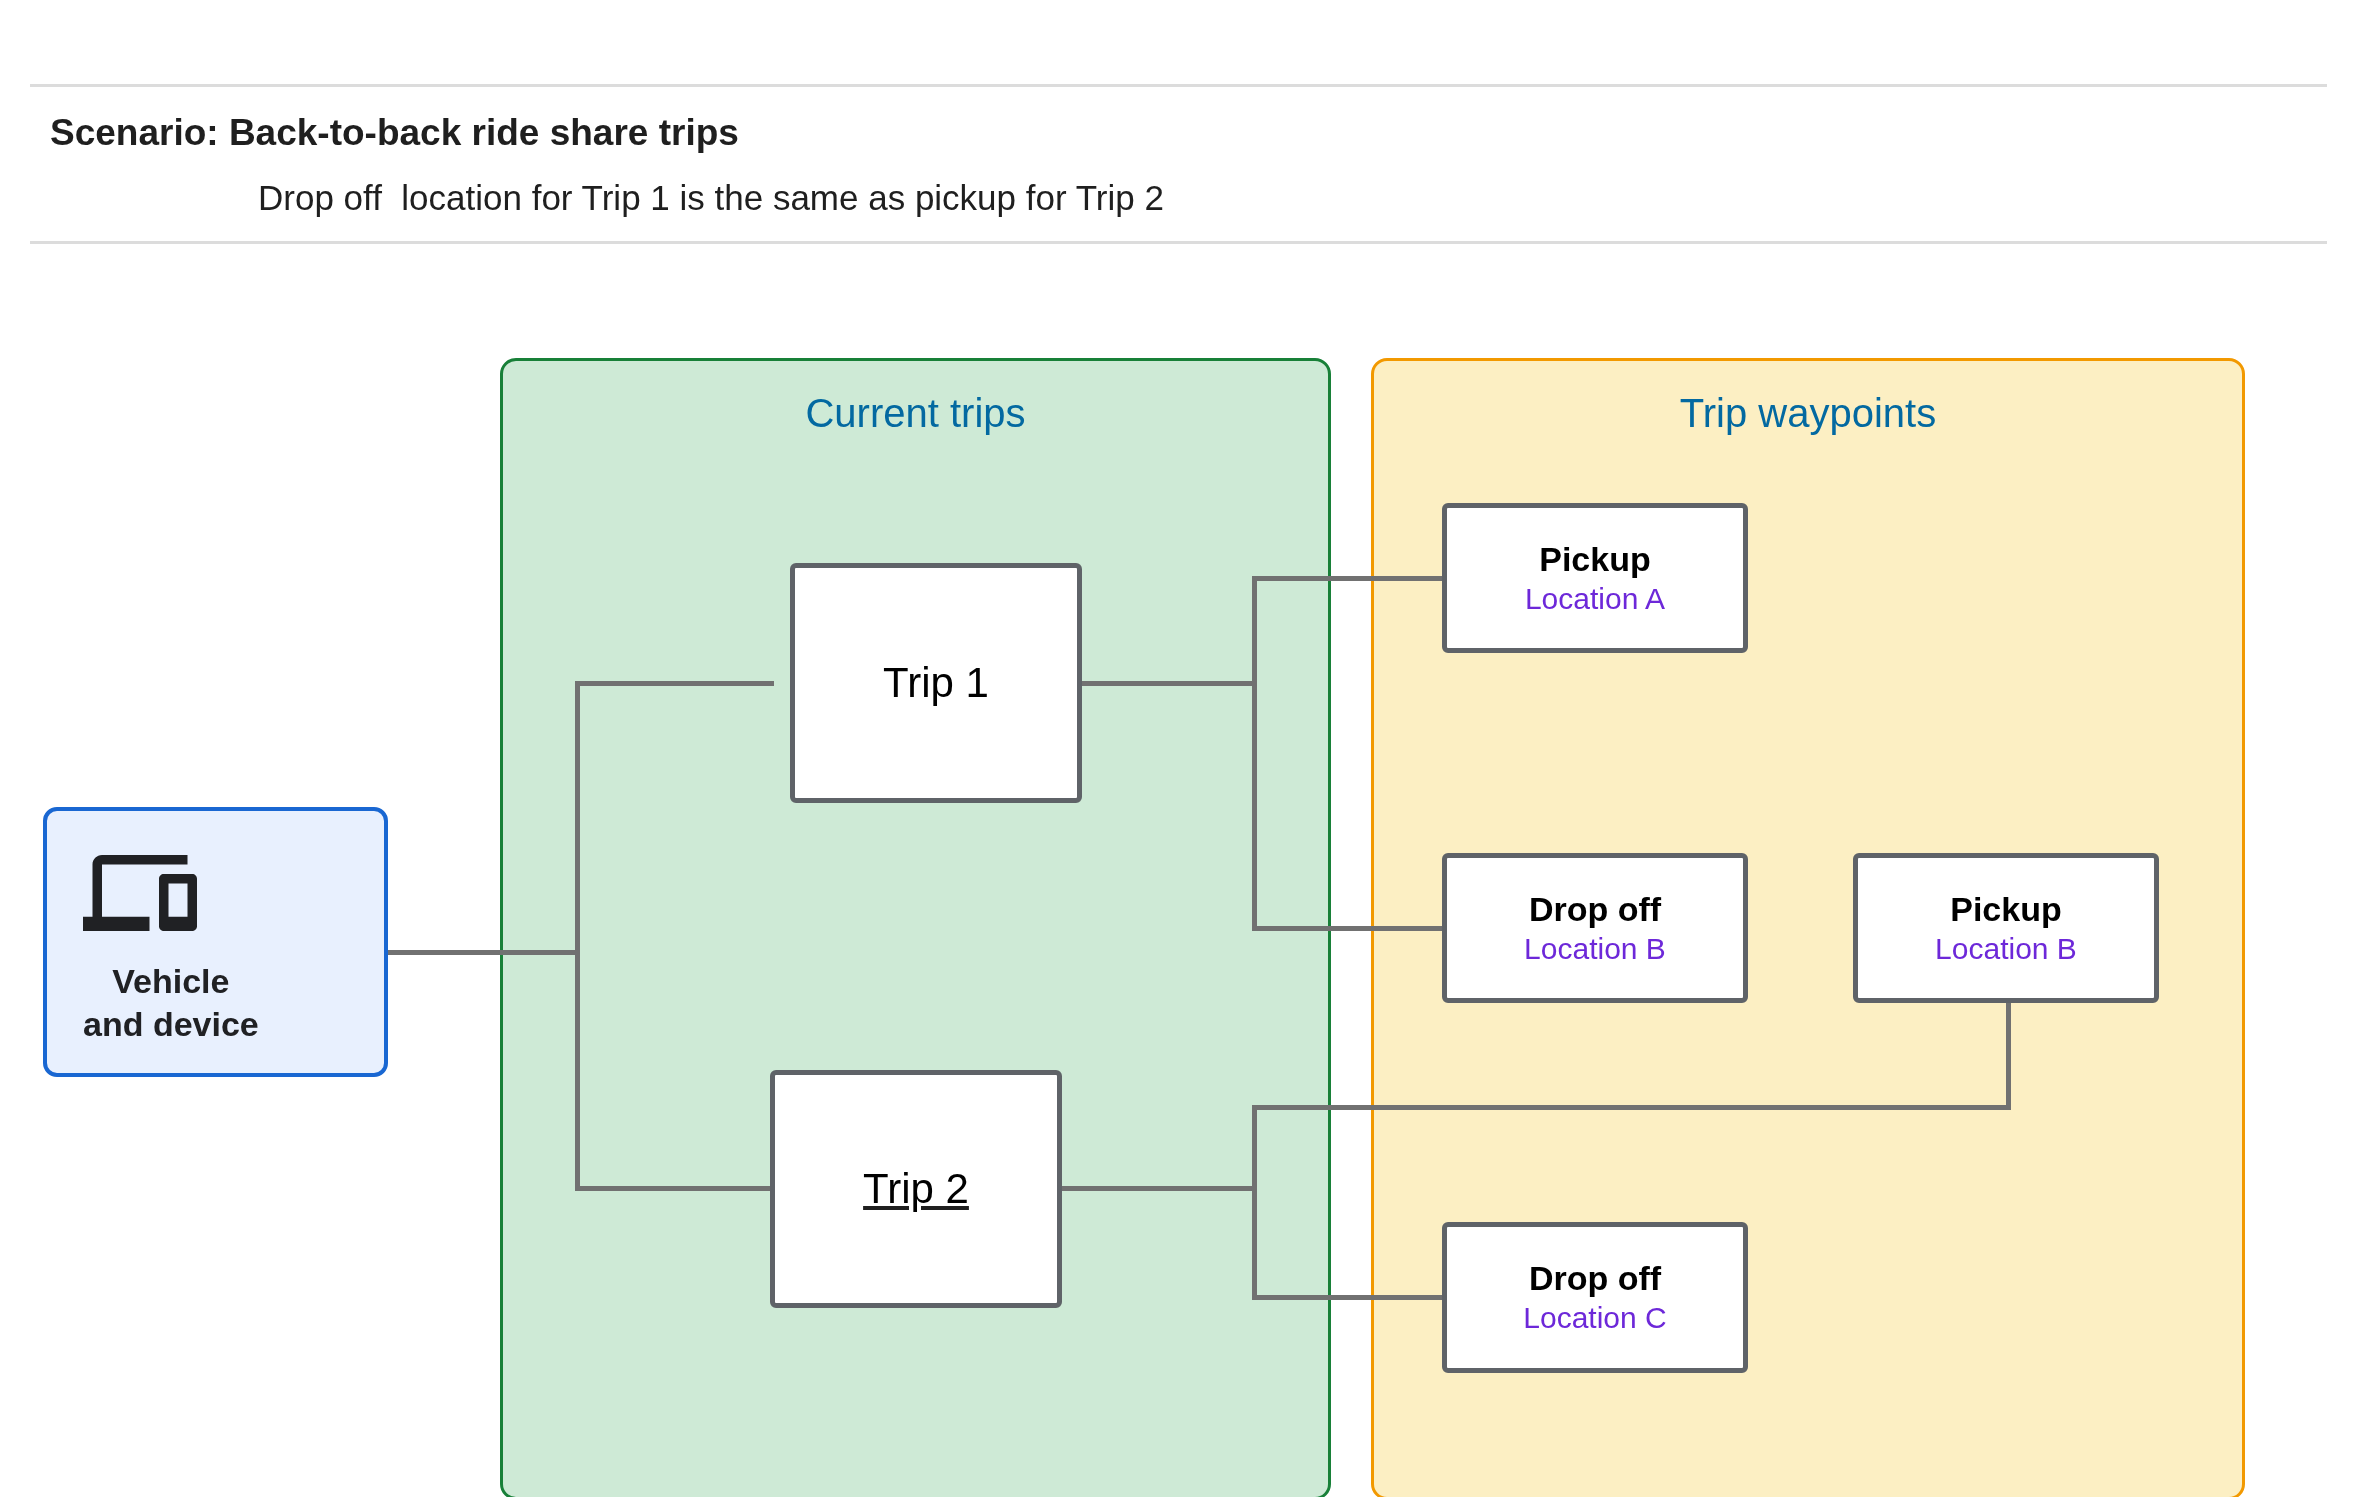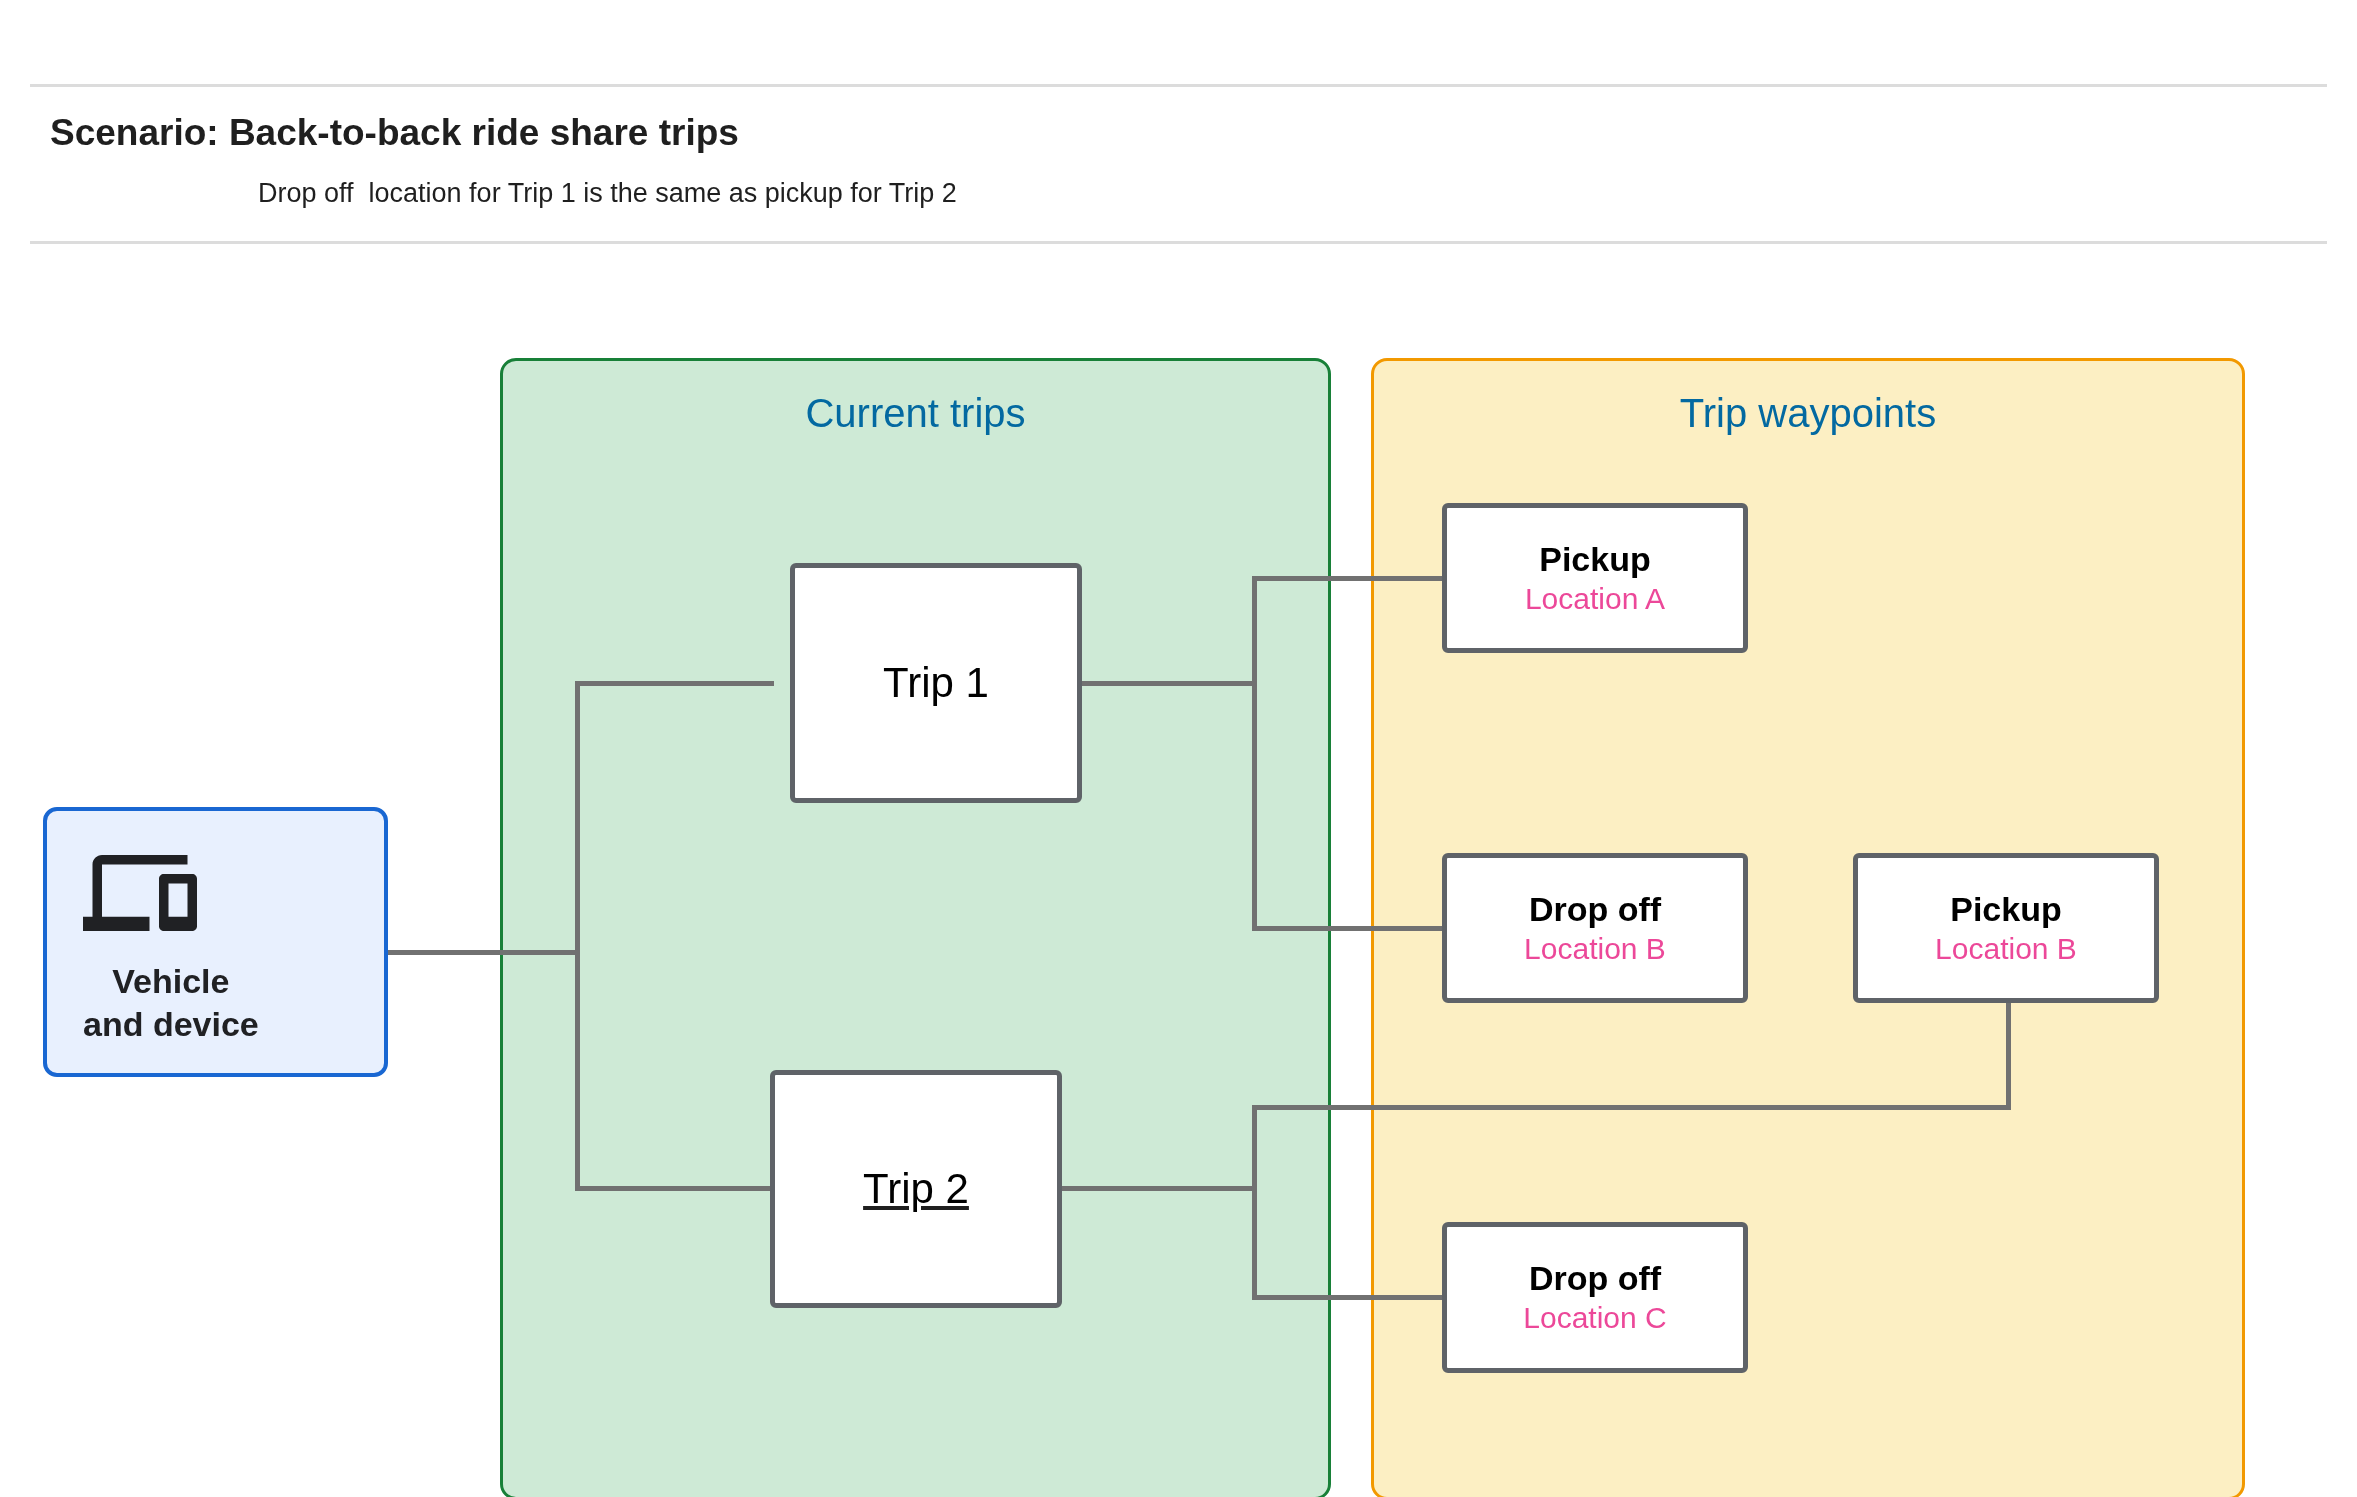--- a/index.html
+++ b/index.html
@@ -12,36 +12,36 @@
   }
   html,body{margin:0;padding:0;background:var(--page-bg);}
   .stage{position:relative;width:2357px;height:1497px;background:var(--page-bg);
          font-family:"Liberation Sans",sans-serif;color:var(--text);overflow:hidden;margin-top:40px;}
 
   .rule{position:absolute;left:30px;width:2297px;height:3px;background:var(--rule);}
   .rule-top{top:44px;}
   .rule-bottom{top:201px;}
 
   .doc-title{position:absolute;left:50px;top:72px;font-size:37px;font-weight:700;white-space:pre;}
-  .doc-subtitle{position:absolute;left:258px;top:138px;font-size:27px;font-weight:400;white-space:pre;}
+  .doc-subtitle{position:absolute;left:258px;top:138px;font-size:35px;font-weight:400;white-space:pre;}
 
   .panel{position:absolute;top:318px;height:1142px;border-radius:16px;box-sizing:border-box;z-index:1;}
   .panel-green{left:500px;width:831px;background:var(--green-fill);border:3px solid var(--green-border);}
   .panel-yellow{left:1371px;width:874px;background:var(--yellow-fill);border:3px solid var(--yellow-border);}
   .panel-title{position:absolute;top:30px;left:0;width:100%;text-align:center;
                font-size:40px;font-weight:500;color:#0369a1;}
 
   .line{position:absolute;background:var(--line);z-index:2;}
 
   .node{position:absolute;background:var(--node-bg);border:5px solid var(--node-border);
         border-radius:6px;box-sizing:border-box;display:flex;flex-direction:column;
         align-items:center;justify-content:center;z-index:3;text-align:center;}
   .trip-label{font-size:42px;font-weight:500;color:#000;}
   .wp-title{font-size:34px;font-weight:700;color:#000;line-height:1.2;}
-  .wp-sub{font-size:30px;font-weight:400;color:#ec4899;line-height:1.25;}
+  .wp-sub{font-size:30px;font-weight:400;color:#6d28d9;line-height:1.25;}
 
   .vehicle{position:absolute;left:43px;top:767px;width:345px;height:270px;
            background:var(--blue-fill);border:4px solid var(--blue-border);border-radius:14px;
            box-sizing:border-box;display:flex;flex-direction:column;align-items:flex-start;
            justify-content:space-between;padding:44px 20px 26px 36px;z-index:3;}
   .vehicle-label{font-size:34px;font-weight:700;line-height:1.28;text-align:center;color:#202124;}
   .devices-svg{display:block;fill:var(--icon);}
 
   
   .l-veh     {left:386px; top:910px;  width:194px; height:5px;}

